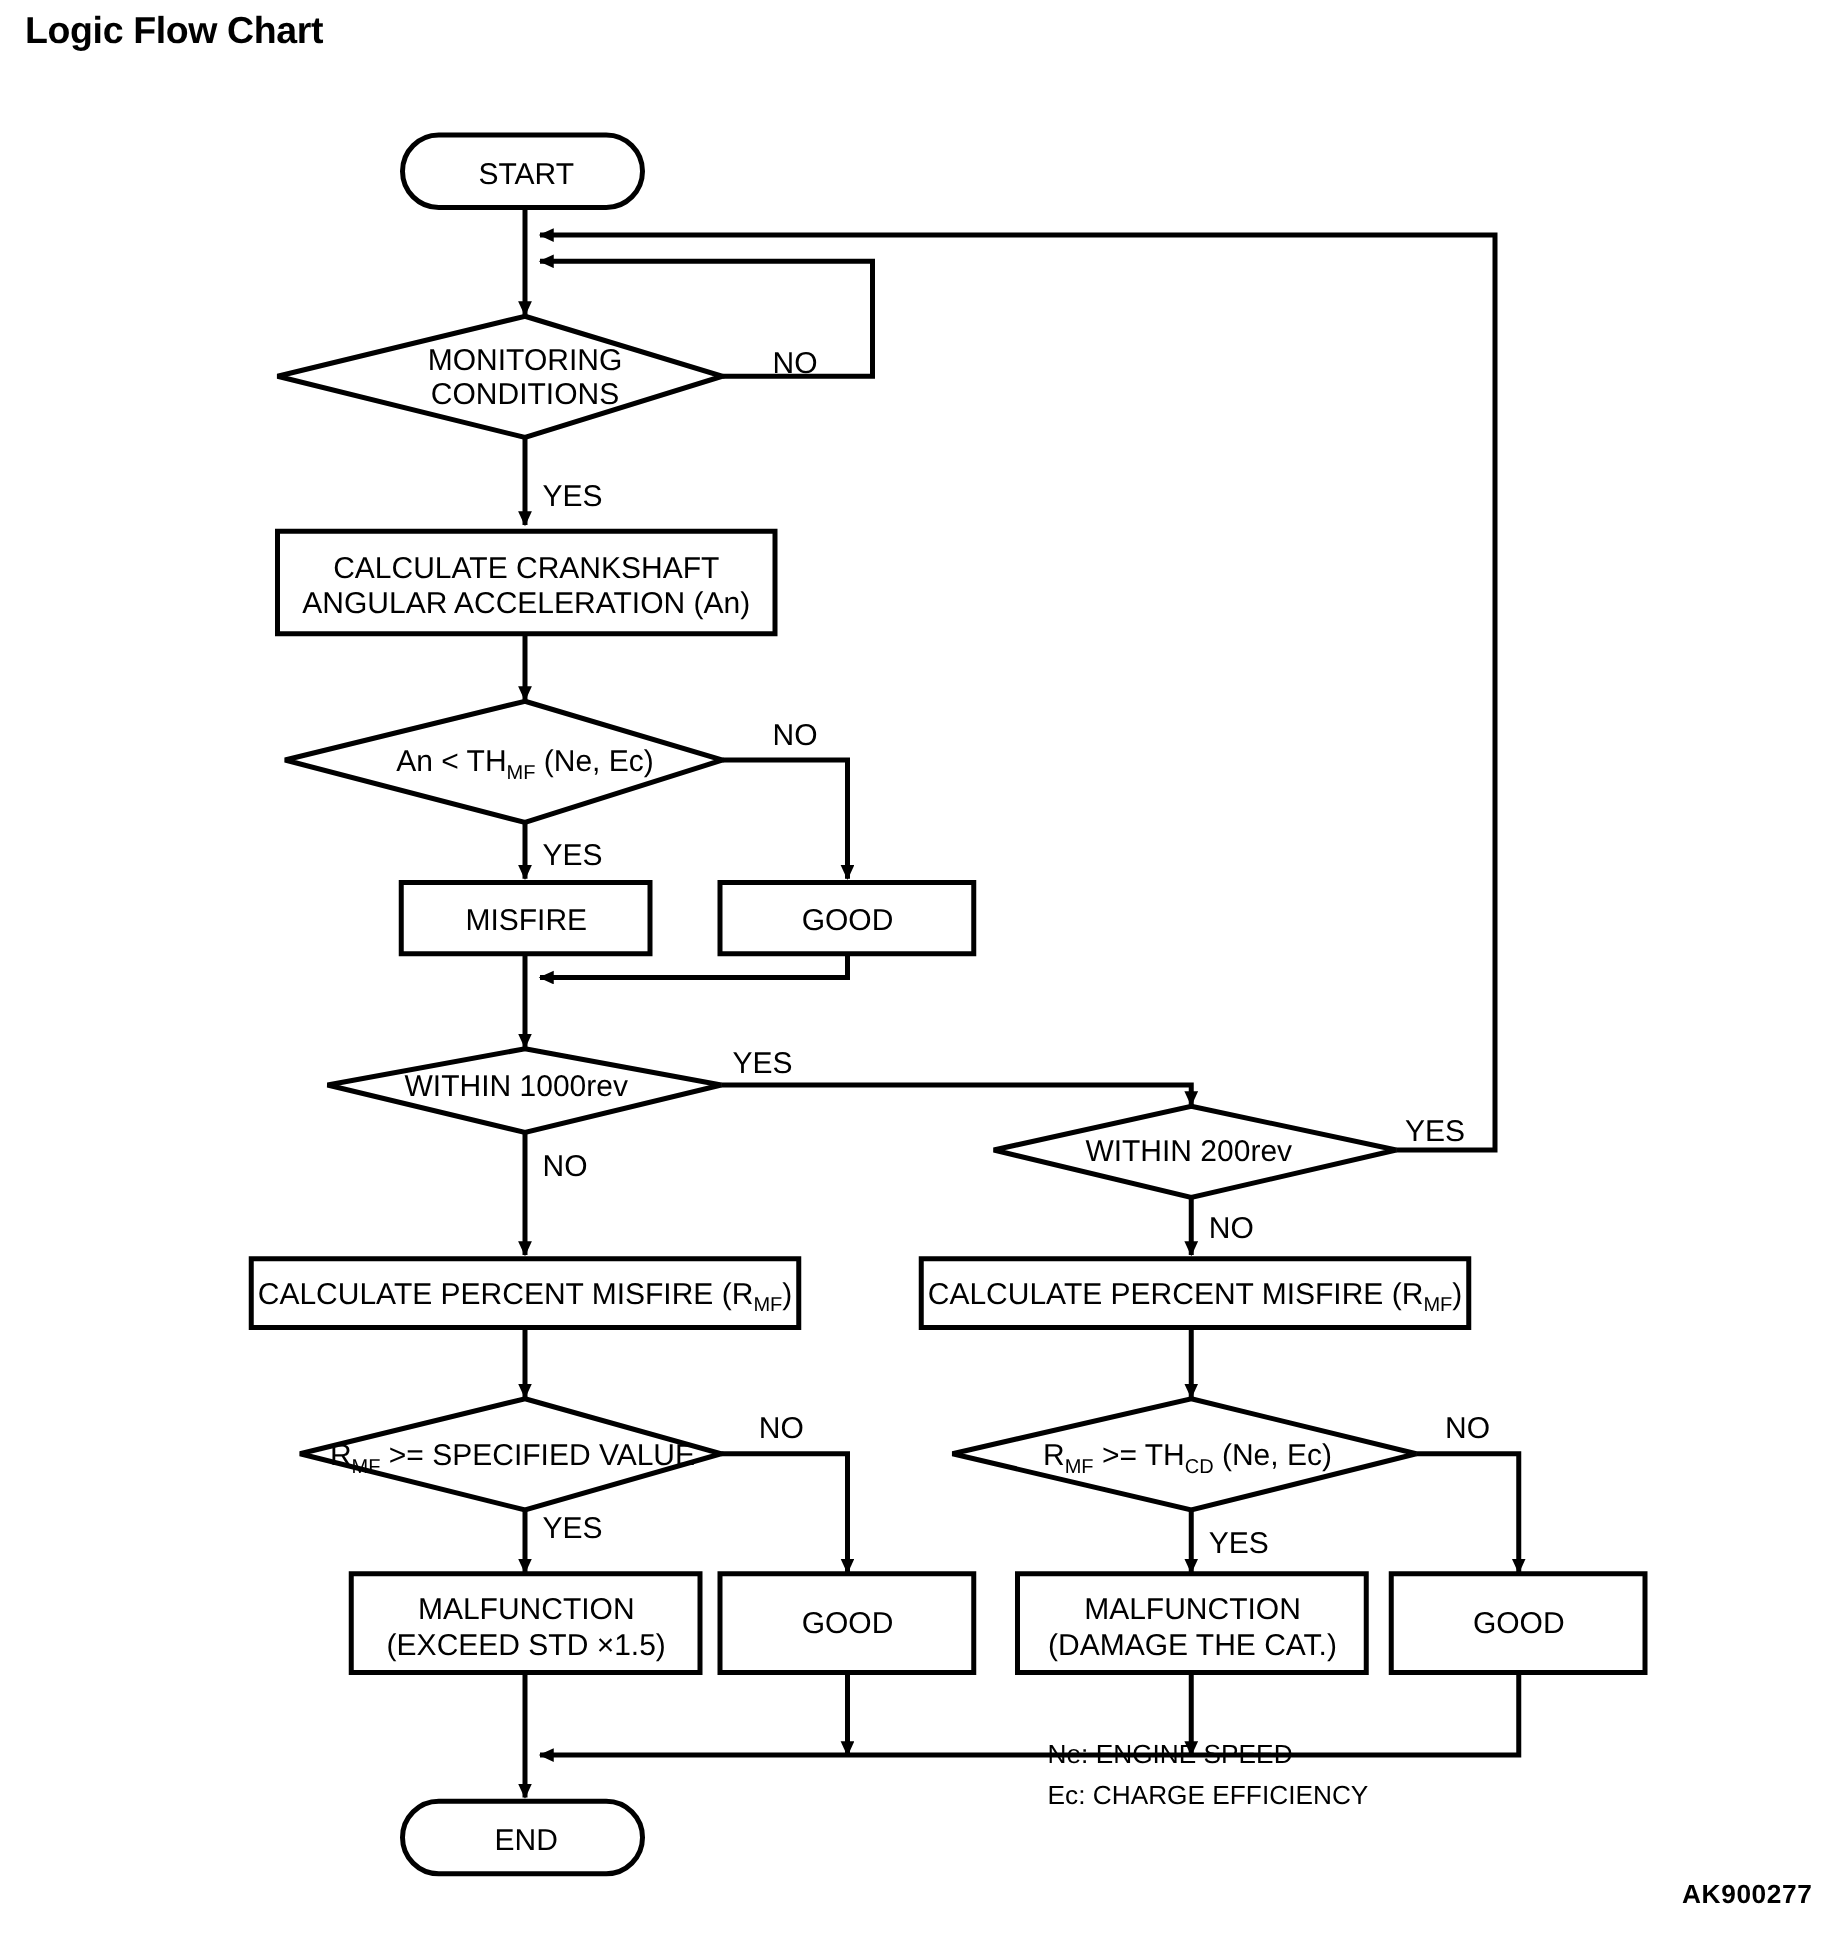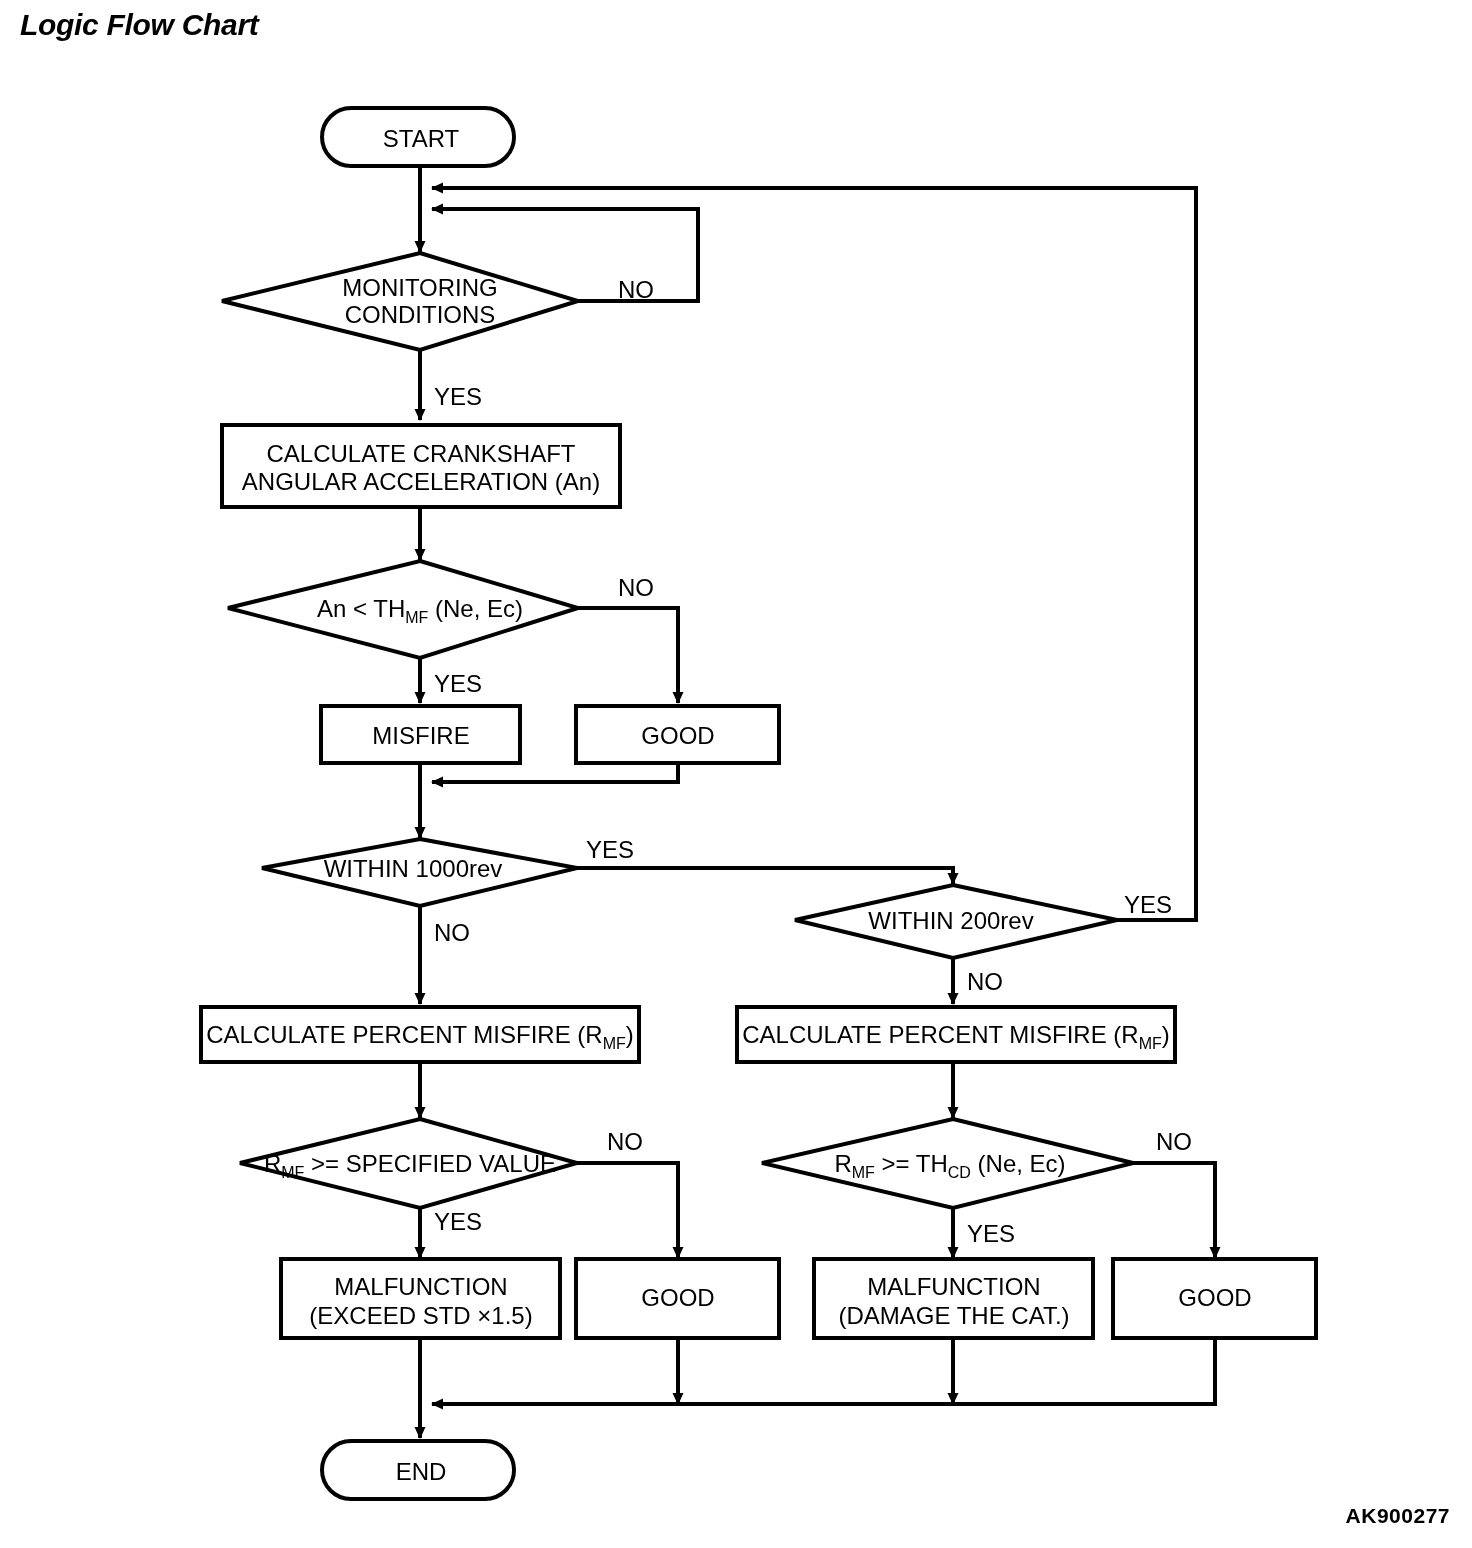--- a/index.html
+++ b/index.html
@@ -1,19 +1,19 @@
 <!DOCTYPE html>
 <html><head>
 <meta charset="utf-8">
 <style>
   html,body{margin:0;padding:0;background:#ffffff;}
   body{width:1472px;height:1548px;position:relative;
        font-family:"Liberation Sans","DejaVu Sans",sans-serif;color:#000;}
   #page-title{position:absolute;left:20px;top:8px;font-size:30px;font-weight:bold;
-              letter-spacing:-0.3px;font-style:italic;}
+              letter-spacing:-0.3px;}
   #part-no{position:absolute;right:22px;top:1504px;font-size:21px;font-weight:bold;
            letter-spacing:0.5px;}
   #legend{position:absolute;left:838px;top:1390px;font-size:21px;line-height:28px;
           white-space:nowrap;}
   #legend div{white-space:nowrap;}
   svg#flow{position:absolute;left:0;top:0;width:1472px;height:1548px;}
   svg text{font-family:"Liberation Sans","DejaVu Sans",sans-serif;fill:#000;}
   .shape{fill:#ffffff;stroke:#000000;}
   .box{stroke-width:4;}
   .diamond{stroke-width:4;}
@@ -177,15 +177,17 @@
     <text class="lbl" x="1124" y="913">YES</text>
     <text class="lbl" x="967" y="990">NO</text>
     <text class="lbl" x="607" y="1150">NO</text>
     <text class="lbl" x="434" y="1230">YES</text>
     <text class="lbl" x="1156" y="1150">NO</text>
     <text class="lbl" x="967" y="1242">YES</text>
   </g>
 </svg>
 
 <div id="legend">
+  <div><span>Ne</span><sub></sub><span>: ENGINE SPEED</span></div>
+  <div><span>Ec</span><sub></sub><span>: CHARGE EFFICIENCY</span></div>
 </div>
 
 <div id="part-no">AK900277</div>
 
 </body></html>

